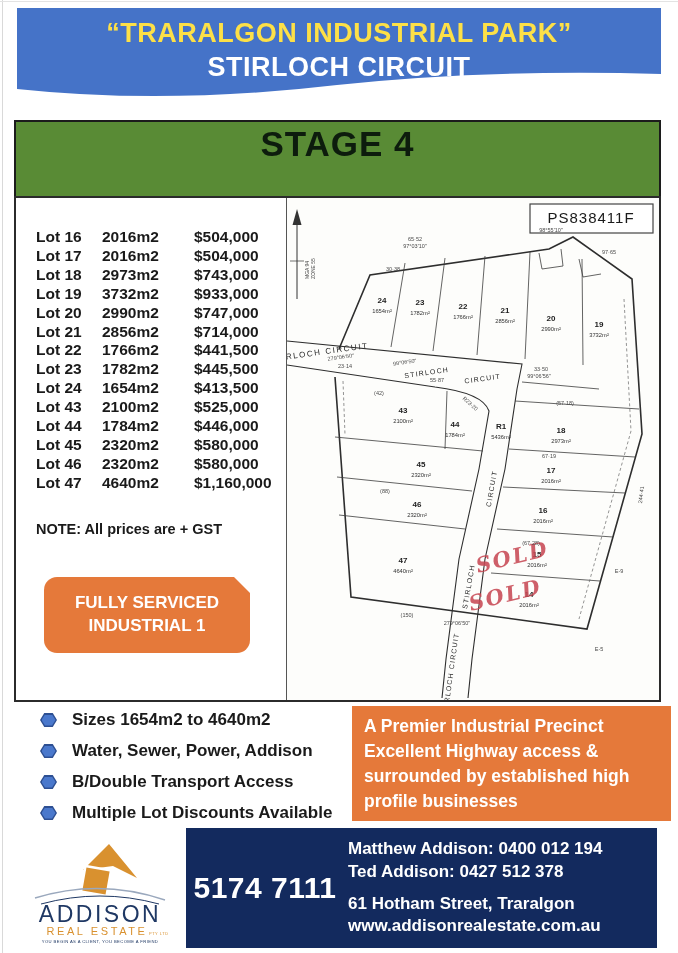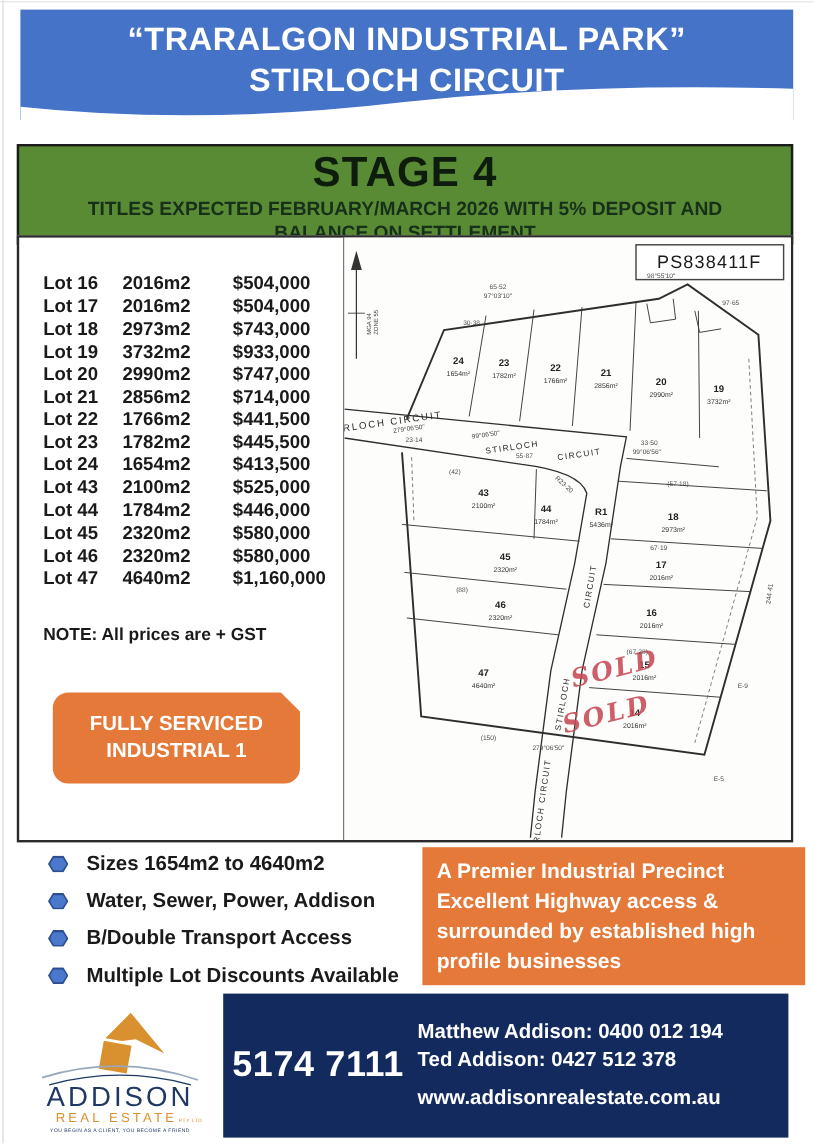--- a/index.html
+++ b/index.html
@@ -3,21 +3,21 @@
 <meta charset="utf-8">
 <style>
   html,body{margin:0;padding:0;background:#ffffff;}
   body{width:678px;height:953px;position:relative;font-family:"Liberation Sans",sans-serif;color:#1a1a1a;overflow:hidden;}
   .scan-edge-l{position:absolute;left:2px;top:0;width:1px;height:100%;background:#d9d9d9;}
   .scan-edge-t{position:absolute;left:0;top:1px;width:100%;height:1px;background:#e3e3e3;}
 
   
   .banner{position:absolute;left:17px;top:8px;width:644px;height:92px;background:#4573C8;}
   .banner .titles{position:relative;text-align:center;padding-top:9px;z-index:2;}
-  .banner .t1{color:#ffffff;font-weight:bold;font-size:27px;letter-spacing:.5px;line-height:1.25;}
+  .banner .t1{color:#fde047;font-weight:bold;font-size:27px;letter-spacing:.5px;line-height:1.25;}
   .banner .t2{color:#fff;font-weight:bold;font-size:27px;letter-spacing:.5px;line-height:1.2;}
   .banner svg.wave{position:absolute;left:0;bottom:-1px;width:100%;height:34px;display:block;z-index:1;}
 
   
   .stage{position:absolute;left:14px;top:120px;width:643px;height:80px;background:#598B35;border:2px solid #1c1c1c;text-align:center;}
   .stage .big{font-size:35px;font-weight:800;letter-spacing:1px;color:#0d1c0d;margin-top:2px;}
   .stage .sub{font-size:16px;font-weight:bold;color:#16301a;line-height:1.22;max-width:560px;margin:1px auto 0;}
 
   
   .main{position:absolute;left:14px;top:196px;width:643px;height:502px;border:2px solid #2b2b2b;display:flex;background:#fff;}
@@ -76,21 +76,20 @@
     <div class="t1">“TRARALGON INDUSTRIAL PARK”</div>
     <div class="t2">STIRLOCH CIRCUIT</div>
   </div>
   <svg class="wave" viewBox="0 0 644 34" preserveAspectRatio="none">
     <path d="M0,22 Q150,38 320,18 Q470,2 644,7 L644,34 L0,34 Z" fill="#ffffff"></path>
   </svg>
 </div>
 
 <div class="stage">
   <div class="big">STAGE 4</div>
-  <div class="sub">TITLES EXPECTED FEBRUARY/MARCH 2026 WITH 5% DEPOSIT AND BALANCE ON SETTLEMENT</div>
 </div>
 
 <div class="main">
   <div class="left-panel">
     <div class="price-grid">
       <span>Lot 16</span>
         <span>2016m2</span>
         <span>$504,000</span>
       <span>Lot 17</span>
         <span>2016m2</span>
@@ -301,17 +300,18 @@
       <text class="logo-sub2" x="128" y="103">PTY LTD</text>
       <text class="logo-tag" x="79" y="111">YOU BEGIN AS A CLIENT, YOU BECOME A FRIEND</text>
     </svg>
   </div>
   <div class="navy">
     <div class="phone">5174 7111</div>
     <div class="contacts">
       <div class="c-line">Matthew Addison: 0400 012 194</div>
       <div class="c-line">Ted Addison: 0427 512 378</div>
       <div class="addr-block">
+        <div class="c-line">61 Hotham Street, Traralgon</div>
         <div class="c-line">www.addisonrealestate.com.au</div>
       </div>
     </div>
   </div>
 </div>
 
 </body></html>

